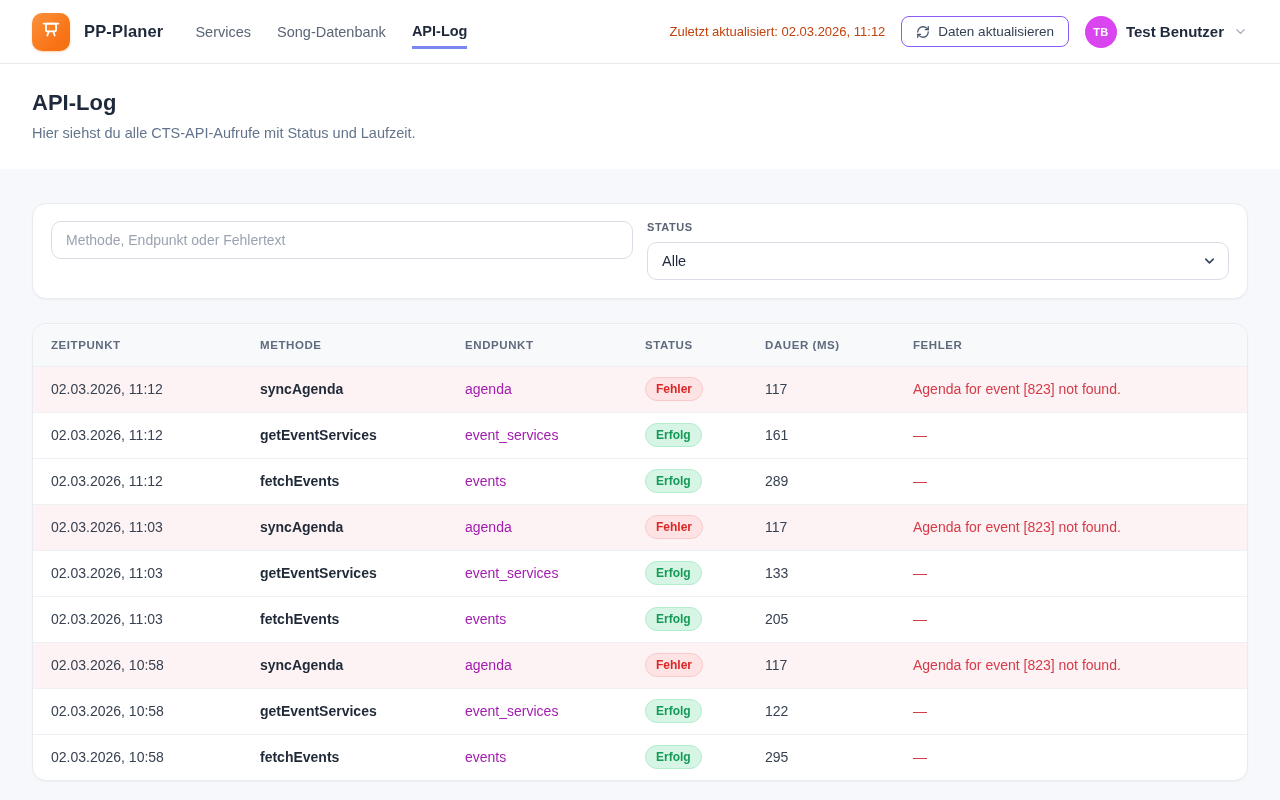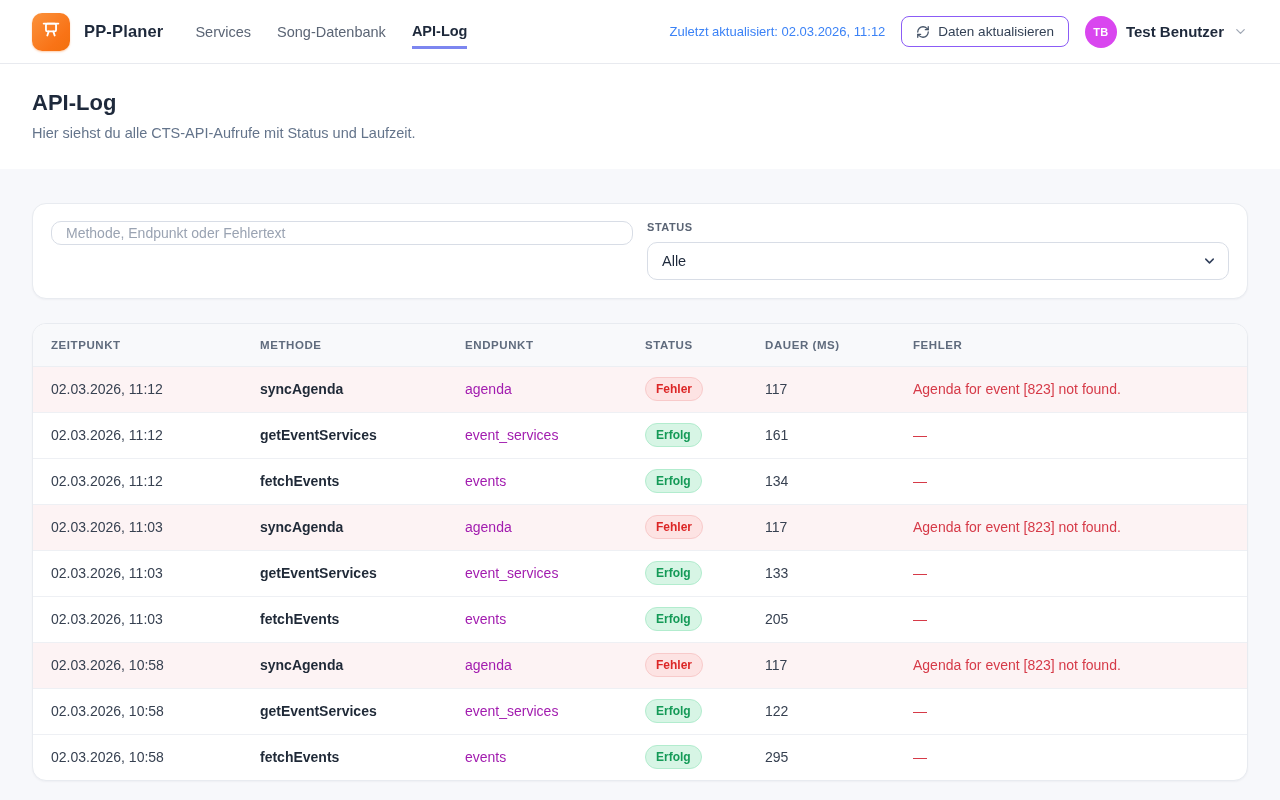--- a/index.html
+++ b/index.html
@@ -28,21 +28,21 @@
   .nav a {
     text-decoration:none; font-size:14.5px; color:#5b6575; padding:8px 0 7px;
     cursor:pointer;
   }
   .nav a.active {
     color:#1e293b; font-weight:600;
     border-bottom:3px solid #7c86f0;
   }
 
   .topbar-right { margin-left:auto; display:flex; align-items:center; gap:16px; }
-  .last-updated { font-size:13px; color:#3b82f6; }
+  .last-updated { font-size:13px; color:#c2410c; }
   .refresh-btn {
     display:flex; align-items:center; gap:8px;
     background:#ffffff; border:1px solid #8b5cf6; border-radius:8px;
     padding:7px 14px; font-size:13.5px; color:#334155; cursor:pointer;
     font-family:inherit;
   }
   .user-menu { display:flex; align-items:center; gap:9px; cursor:pointer; }
   .avatar {
     width:32px; height:32px; border-radius:50%; background:#d946ef;
     color:#fff; font-size:11px; font-weight:700;
@@ -65,21 +65,21 @@
 
   .filter-card {
     display:grid; grid-template-columns:1fr 1fr; gap:14px;
     padding:17px 18px 18px; margin-bottom:24px;
   }
   .field-label {
     display:block; font-size:11px; font-weight:700; color:#5b6575;
     letter-spacing:.05em; margin-bottom:9px;
   }
   .text-input {
-    width:100%; height:24px; border:1px solid #d8dde6; border-radius:10px;
+    width:100%; height:38px; border:1px solid #d8dde6; border-radius:10px;
     padding:0 14px; font-size:14px; color:#1e293b; font-family:inherit;
     background:#fff; outline:none;
   }
   .text-input::placeholder { color:#9aa3b2; }
   .select-wrap { position:relative; }
   .select-input {
     width:100%; height:38px; border:1px solid #d8dde6; border-radius:10px;
     padding:0 34px 0 14px; font-size:14.5px; color:#1e293b; font-family:inherit;
     background:#fff; appearance:none; -webkit-appearance:none; outline:none; cursor:pointer;
   }
@@ -235,21 +235,21 @@
     <td class="cell-error">—</td>
   </tr>
 
   <tr>
     <td class="cell-time">02.03.2026, 11:12</td>
     <td class="cell-method">fetchEvents</td>
     <td class="cell-endpoint">events</td>
     <td>
       <span class="badge badge-success">Erfolg</span>
     </td>
-    <td class="cell-duration">134</td>
+    <td class="cell-duration">289</td>
     <td class="cell-error">—</td>
   </tr>
 
   <tr class="row-error">
     <td class="cell-time">02.03.2026, 11:03</td>
     <td class="cell-method">syncAgenda</td>
     <td class="cell-endpoint">agenda</td>
     <td>
       <span class="badge badge-error">Fehler</span>
     </td>

